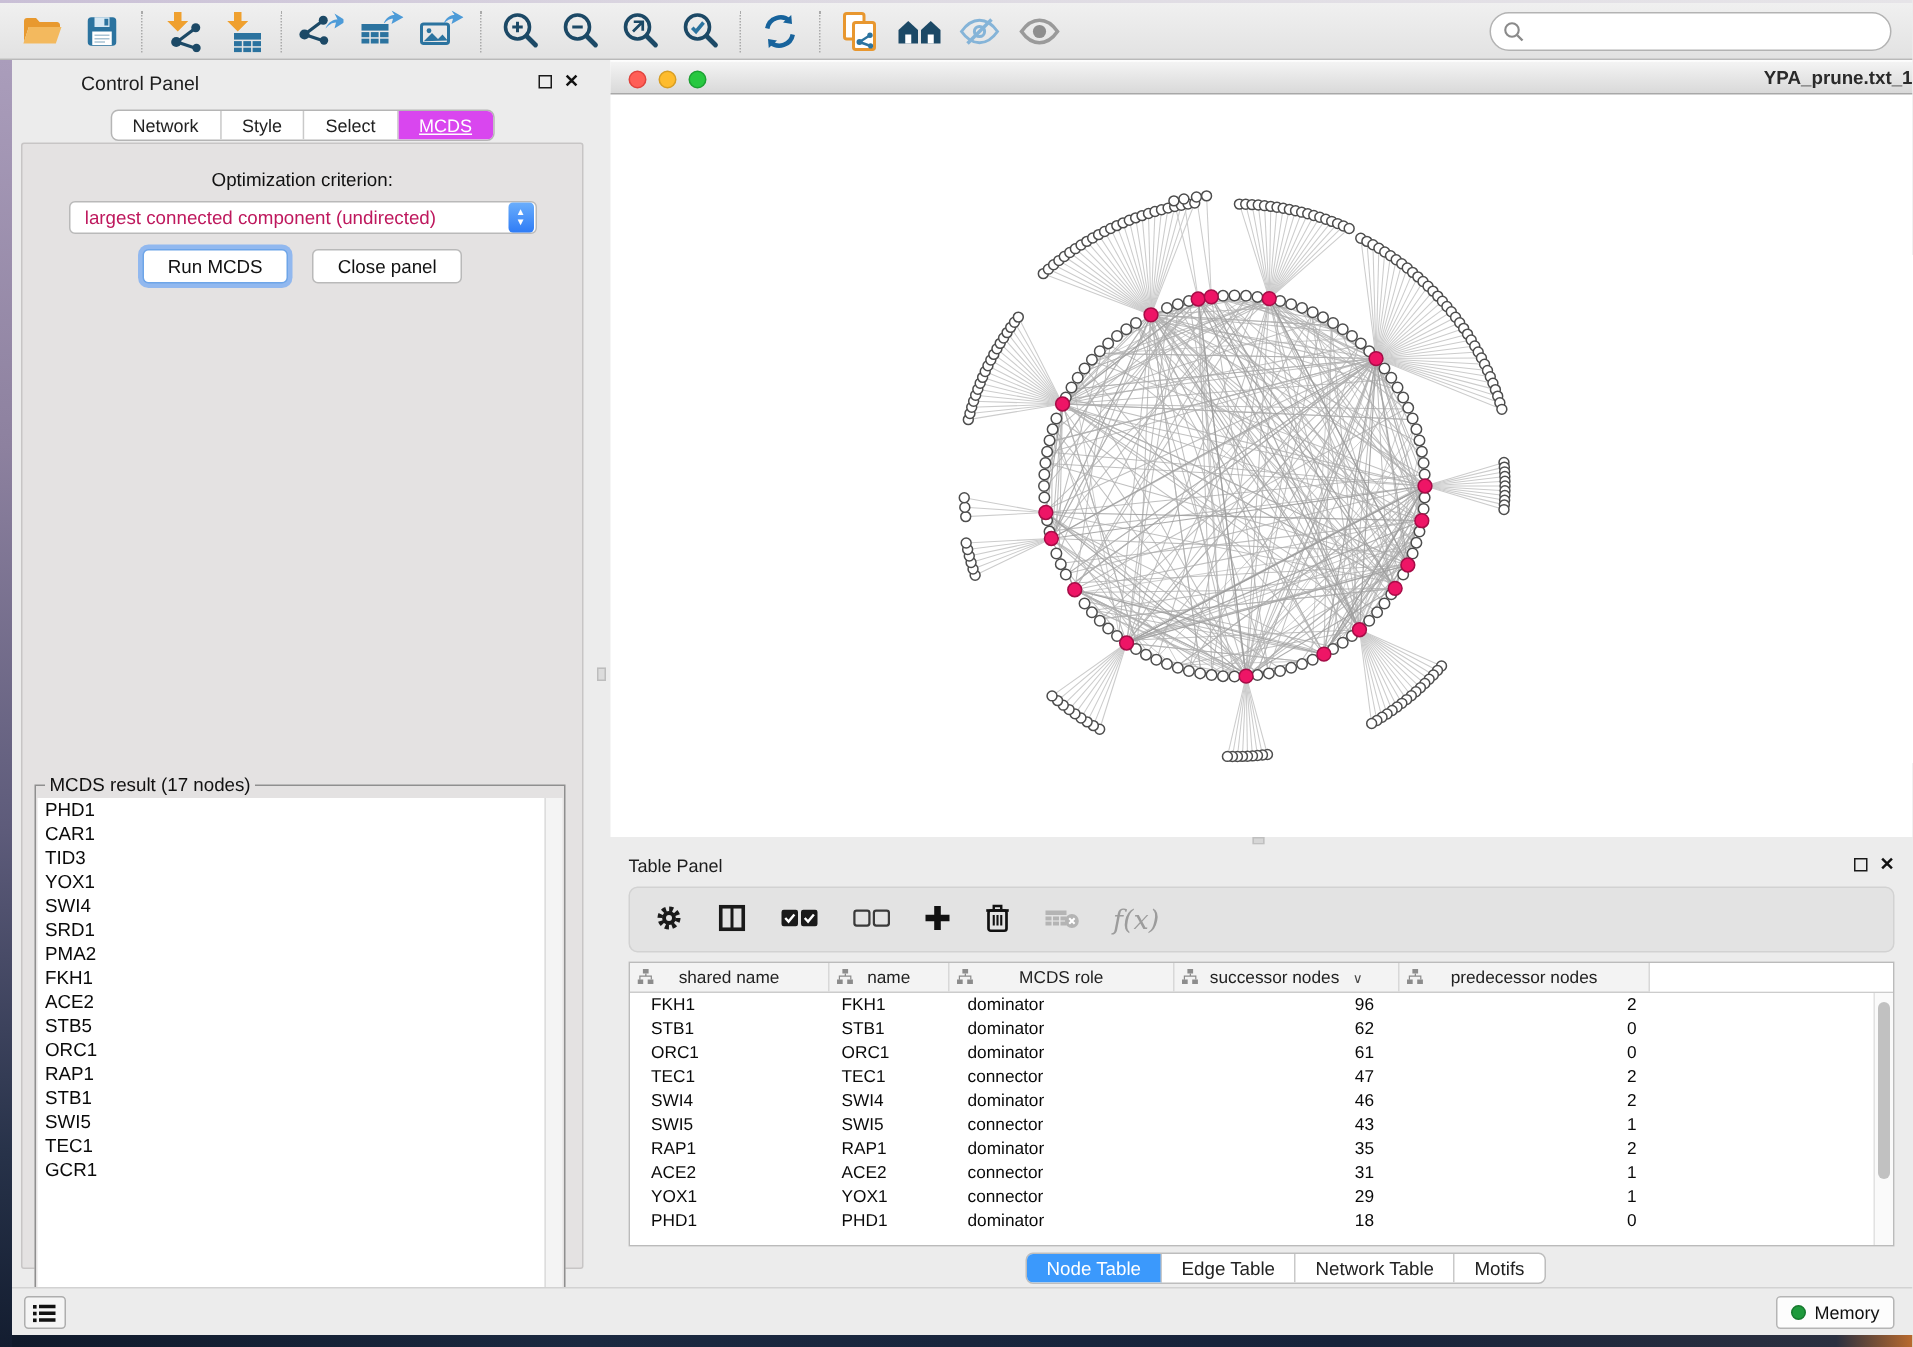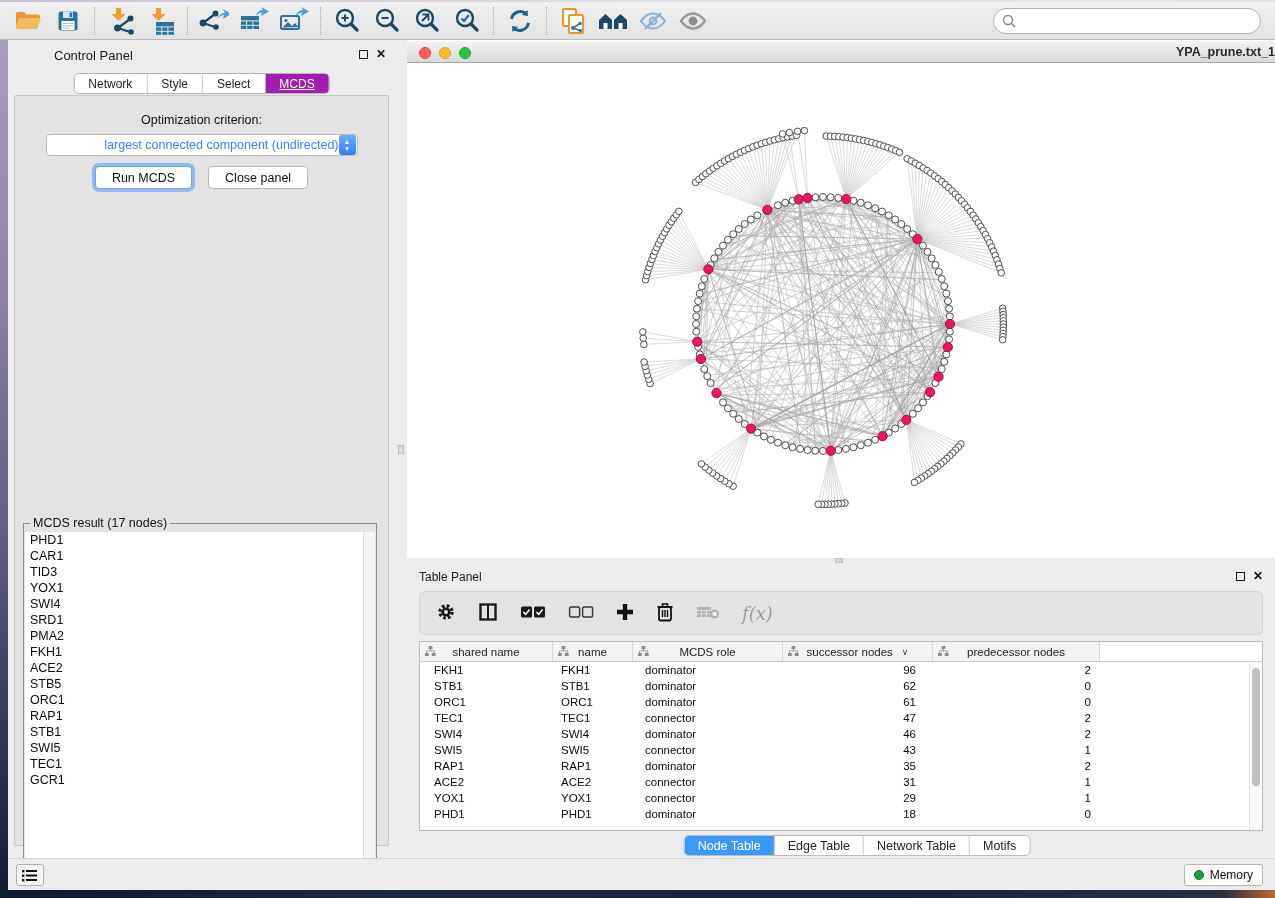--- a/index.html
+++ b/index.html
@@ -28,28 +28,28 @@
   .panel-title-row { position:relative; height:30px; }
   .panel-title { position:absolute; left:10px; top:8px; font-size:13px; color:#1d1d1d; }
   .float-btn { position:absolute; top:10px; width:9px; height:9px; border:1.5px solid #1a1a1a; display:inline-block; }
   .close-x { position:absolute; top:7px; font-size:12px; font-weight:bold; color:#111; }
   #cp-float { right:27px; } #cp-close { right:9px; }
 
   .seg-tabs { position:absolute; top:33px; left:50%; transform:translateX(-50%); display:flex;
               border:1px solid #b5b5b5; border-radius:5px; background:#fff; height:21px; overflow:hidden; }
   .seg { padding:0 14px; display:flex; align-items:center; font-size:12px; color:#222; border-right:1px solid #c9c9c9; cursor:default; }
   .seg:last-child { border-right:none; }
-  .seg.selected { background:#a21caf; color:#fff;text-decoration:underline; }
+  .seg.selected { background:#d946ef; color:#fff;text-decoration:underline; }
 
   .cp-pane { position:absolute; left:6px; right:6px; top:55px; bottom:12px; background:#e4e2e2;
              border:1px solid #c7c5c5; border-radius:2px; }
   .opt-label { position:absolute; top:17px; width:100%; text-align:center; font-size:12.5px; color:#111; }
   .mac-select { position:absolute; top:38px; left:50%; transform:translateX(-50%); width:312px; height:22px;
                 background:#fff; border:1px solid #b9b9b9; border-radius:4px; display:flex; align-items:center; }
-  .mac-select .sel-text { flex:1; text-align:right; font-size:12.5px; color:#3b82f6; padding-left:10px; white-space:nowrap; }
+  .mac-select .sel-text { flex:1; text-align:left; font-size:12.5px; color:#be185d; padding-left:10px; white-space:nowrap; }
   .sel-stepper { width:17px; height:20px; margin:0; border-radius:3px; background:linear-gradient(#6aaefc,#2f7cf6);
                  display:flex; flex-direction:column; align-items:center; justify-content:center; gap:1px; margin-right:1px;}
   .sel-stepper span { color:#fff; font-size:6.5px; line-height:6px; }
   .btn-row { position:absolute; top:70px; width:100%; display:flex; justify-content:center; gap:16px; }
   .mac-btn { height:23px; padding:0 16px; background:#fff; border:1px solid #b9b9b9; border-radius:4px;
              font-size:12.5px; color:#111; font-family:"Liberation Sans",sans-serif; }
   .mac-btn.focused { box-shadow:0 0 0 3px rgba(77,150,250,.55); border-color:#6ea5e8; }
 
   .groupbox { position:absolute; left:8px; right:11px; top:420px; height:370px; border:1px solid #8f8f8f; background:#e4e2e2; }
   .groupbox legend { font-size:12.5px; color:#111; margin-left:6px; padding:0 3px; }

